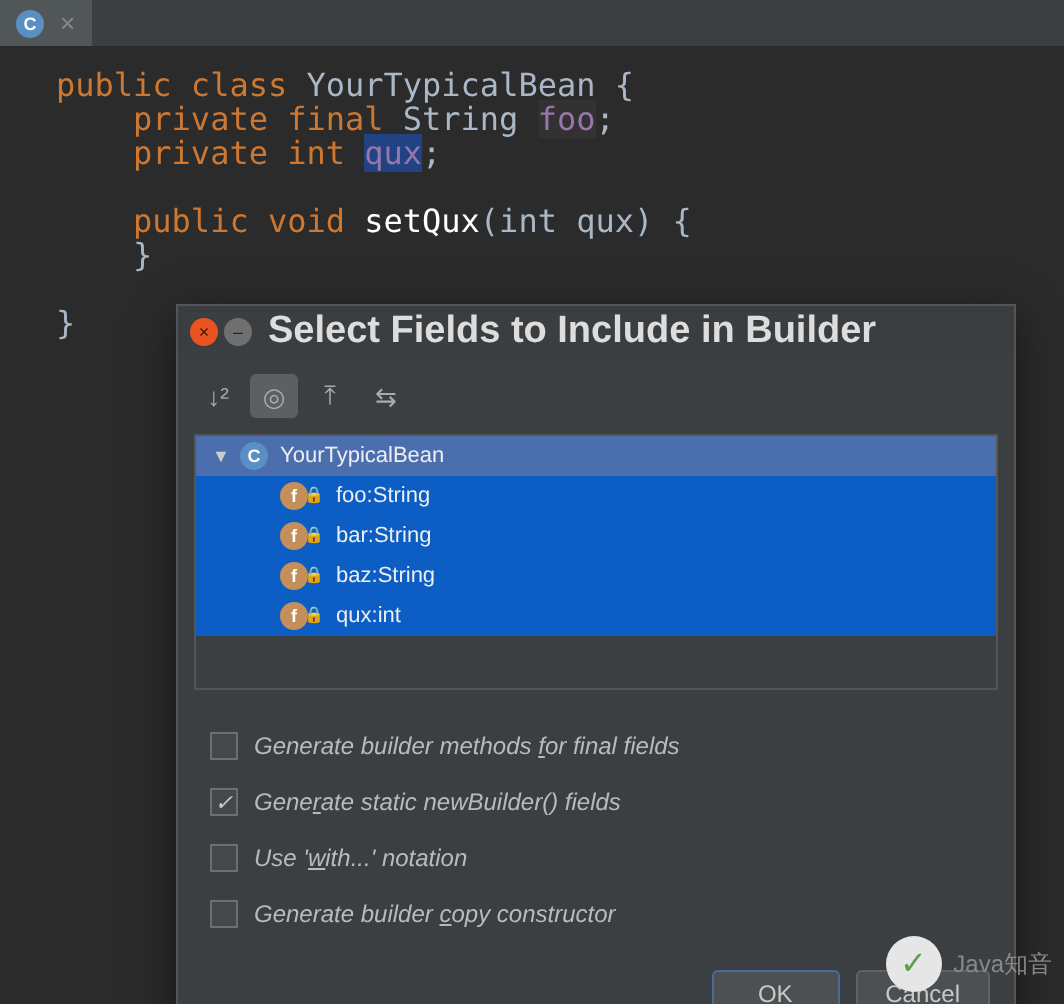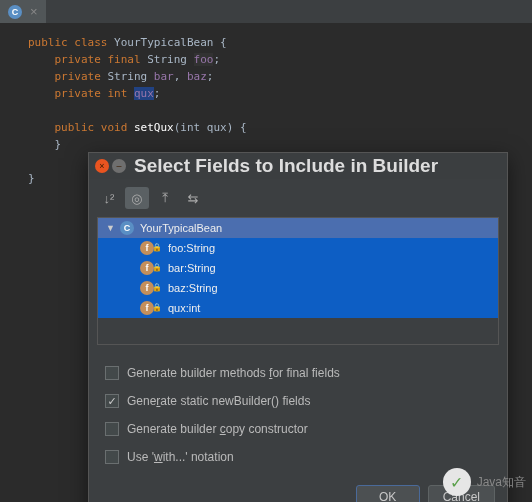--- a/index.html
+++ b/index.html
@@ -35,21 +35,21 @@
   font-size: 9px; font-weight: bold; color: #fff;
 }
 .tab-label {
   color: #f0a0a0;
   text-decoration: underline wavy #c05050;
 }
 .tab-close { color: #888; font-size: 13px; margin-left: 4px; }
 .editor {
   padding: 10px 0 10px 28px;
   font-family: "Consolas", "DejaVu Sans Mono", monospace;
-  font-size: 11px;
+  font-size: 16px;
   line-height: 17px;
 }
 .kw { color: #cc7832; }
 .field { color: #9876aa; }
 .method { color: #ffffff; }
 .this { color: #cc7832; }
 .sel { background: #214283; }
 .bg-hl { background: #323232; }
 .dialog {
   position: absolute;
@@ -112,20 +112,21 @@
   font-size: 8px; color: #d06060;
 }
 .tree-label { margin-left: 10px; font-size: 11px; }
 .tree-root .tree-label { margin-left: 2px; }
 .checks { padding: 14px 12px 6px; }
 .check-row {
   display: flex; align-items: flex-end;
   gap: 8px;
   padding: 7px 4px;
   color: #bababa;
+  font-style: italic;
 }
 .checkbox {
   width: 14px; height: 14px;
   background: #43494a;
   border: 1px solid #6a6f70;
   display: flex; align-items: center; justify-content: center;
   font-size: 11px; color: #ccc;
 }
 .underline-f { text-decoration: underline; }
 .btn-row {
@@ -162,21 +163,20 @@
 <div class="tab-bar">
   <div class="tab">
     <span class="file-icon">C</span>
     <span class="tab-close">×</span>
   </div>
 </div>
 
 <div class="editor">
   <div><span class="kw">public class </span><span>YourTypicalBean</span><span> {</span></div>
   <div>&nbsp;&nbsp;&nbsp;&nbsp;<span class="kw">private final </span><span>String </span><span class="field bg-hl">foo</span><span>;</span></div>
-  <div>&nbsp;&nbsp;&nbsp;&nbsp;<span class="kw">private </span><span>String </span><span class="field">bar</span><span>, </span><span class="field">baz</span><span>;</span></div>
   <div>&nbsp;&nbsp;&nbsp;&nbsp;<span class="kw">private int </span><span class="field sel">qux</span><span>;</span></div>
   <div>&nbsp;</div>
   <div>&nbsp;&nbsp;&nbsp;&nbsp;<span class="kw">public void </span><span class="method">setQux</span><span>(int qux) {</span></div>
   <div>&nbsp;&nbsp;&nbsp;&nbsp;<span>}</span></div>
   <div>&nbsp;</div>
   <div><span>}</span></div>
 </div>
 
 <div class="dialog">
   <div class="dlg-title">
@@ -222,25 +222,25 @@
     <div class="check-row">
       <span class="checkbox"></span>
       <span><span>Generate builder methods </span><span class="underline-f">f</span><span>or final fields</span></span>
     </div>
     <div class="check-row">
       <span class="checkbox">✓</span>
       <span><span>Gene</span><span class="underline-f">r</span><span>ate static newBuilder() fields</span></span>
     </div>
     <div class="check-row">
       <span class="checkbox"></span>
+      <span><span>Use '</span><span class="underline-f">w</span><span>ith...' notation</span></span>
+    </div>
+    <div class="check-row">
+      <span class="checkbox"></span>
       <span><span>Generate builder </span><span class="underline-f">c</span><span>opy constructor</span></span>
-    </div>
-    <div class="check-row">
-      <span class="checkbox"></span>
-      <span><span>Use '</span><span class="underline-f">w</span><span>ith...' notation</span></span>
     </div>
   </div>
 
   <div class="btn-row">
     <div class="btn primary">OK</div>
     <div class="btn">Cancel</div>
   </div>
 </div>
 
 <div class="watermark">

